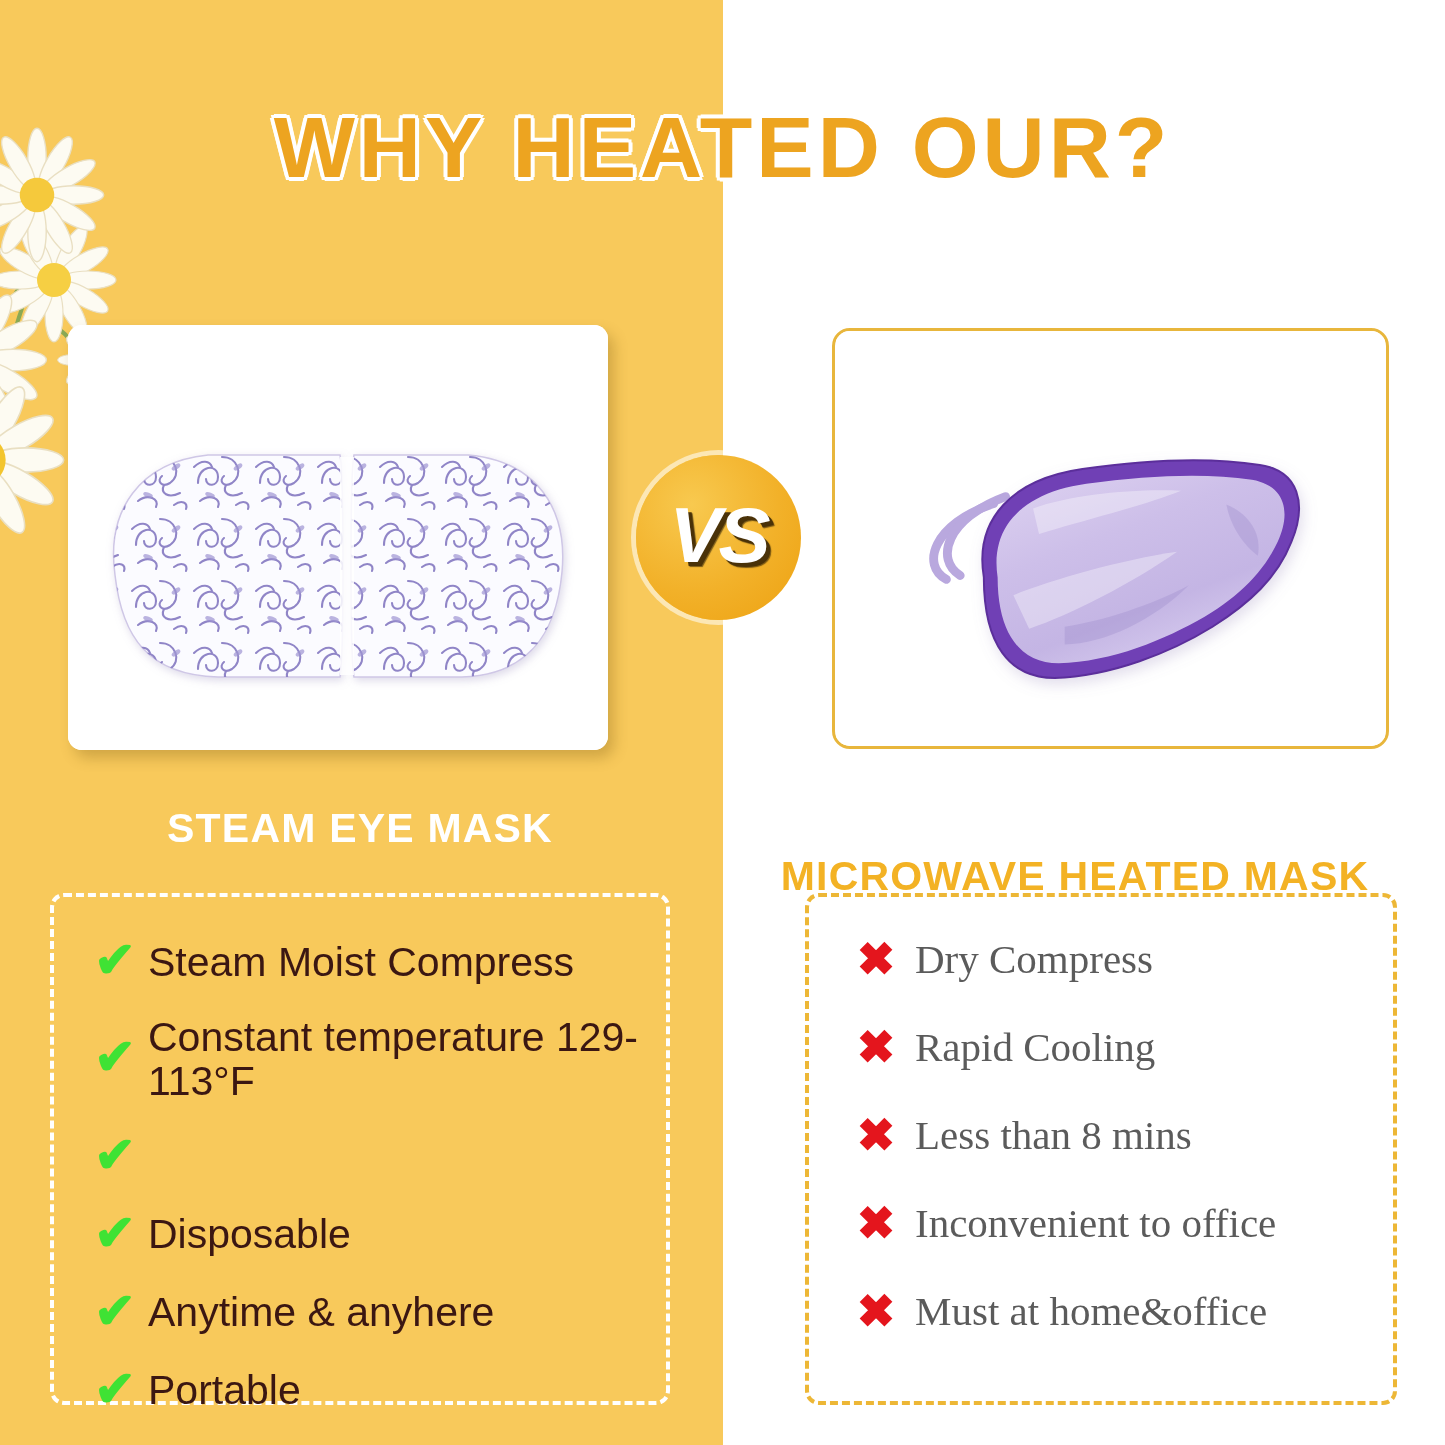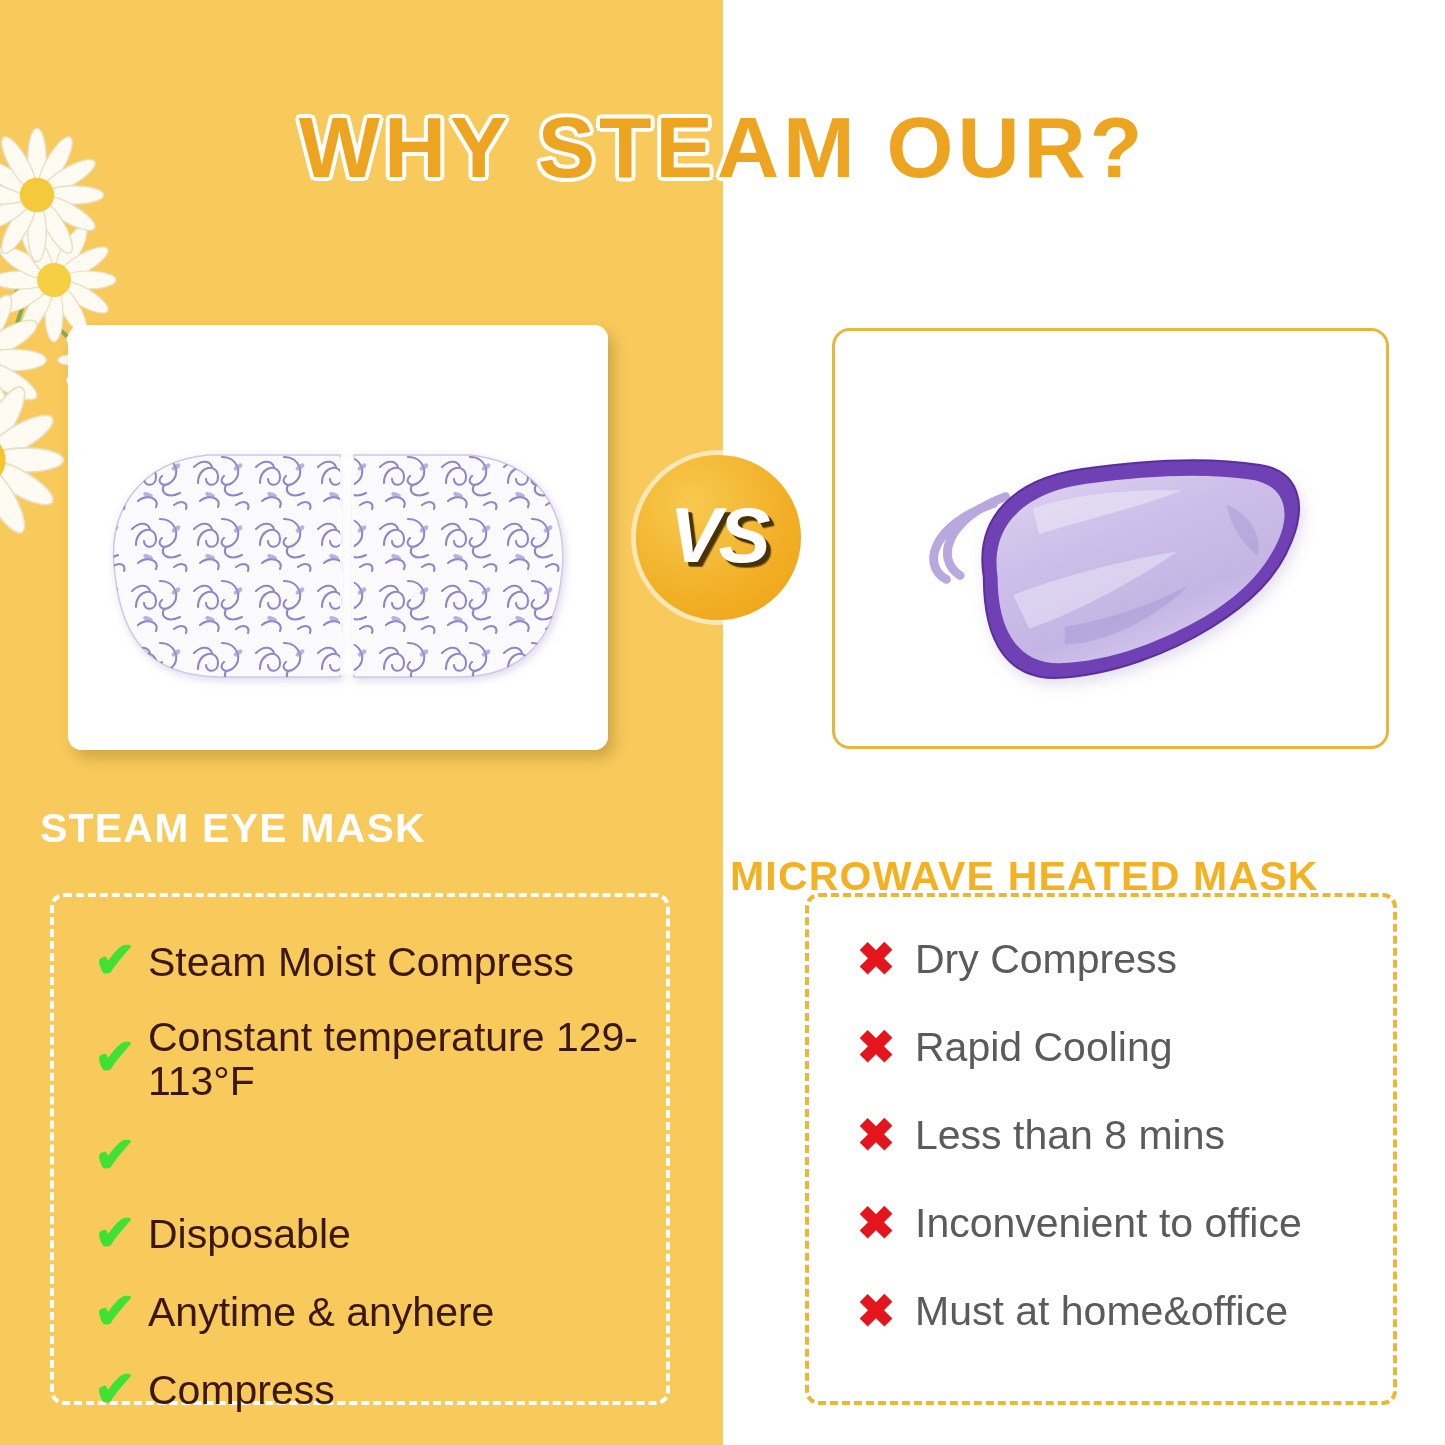--- a/index.html
+++ b/index.html
@@ -107,21 +107,21 @@
     text-align: right;
   }
 
   
   .caption {
     position: absolute;
     top: 805px;
     font-size: 41px;
     font-weight: bold;
     letter-spacing: 1.2px;
-    text-align: left;
+    text-align: center;
     white-space: nowrap;
   }
   .caption-left  { left: 40px;  width: 640px; color: #ffffff; }
   .caption-right { left: 730px; width: 690px; color: #f3b224; margin-top: 48px; }
 
   
   .feat-box {
     position: absolute;
     box-sizing: border-box;
     border-radius: 14px;
@@ -172,21 +172,21 @@
   .feat-text-left {
     color: #3b1712;
     font-size: 41px;
     line-height: 1.08;
     font-family: "Liberation Sans", sans-serif;
   }
   .feat-text-right {
     color: #5b5b5b;
     font-size: 41px;
     line-height: 1.1;
-    font-family: Liberation Sans, sans-serif;
+    font-family: Liberation Serif, serif;
   }
   .feat-right .mark { width: 78px; }
 </style>
 </head>
 <body>
 
 <div id="page">
 
   <div class="bg-left"></div>
   <div class="bg-right"></div>
@@ -282,21 +282,21 @@
           <ellipse cx="0" cy="-30" rx="9" ry="24" transform="rotate(180)"></ellipse>
             <ellipse cx="0" cy="-30" rx="9" ry="24" transform="rotate(225)"></ellipse>
           <ellipse cx="0" cy="-30" rx="9" ry="24" transform="rotate(270)"></ellipse>
             <ellipse cx="0" cy="-30" rx="9" ry="24" transform="rotate(315)"></ellipse>
         </g>
         <circle r="13" fill="#a8c46b"></circle>
       </g>
     </g>
   </svg>
 
-  <div class="title">WHY STEAM OUR?</div>
+  <div class="title">WHY HEATED OUR?</div>
 
   <div class="card-left">
     <svg class="prod-svg" viewBox="0 0 540 425">
       <rect width="540" height="425" fill="#ffffff"></rect>
       <defs>
         <pattern id="scroll" width="62" height="62" patternUnits="userSpaceOnUse">
           <g fill="none" stroke="#8a7fc4" stroke-width="2.1" stroke-linecap="round">
             <path d="M6 34 C 6 16, 26 14, 26 28 C 26 38, 14 38, 14 30"></path>
             <path d="M30 8 C 46 8, 52 26, 40 34 C 32 39, 26 32, 32 27"></path>
             <path d="M50 44 C 38 50, 30 44, 34 36"></path>
@@ -399,21 +399,21 @@
       <li class="feat-item">
         <span class="mark"><span class="mark-check">✔</span></span>
         <span class="feat-text-left">Disposable</span>
       </li>
       <li class="feat-item">
         <span class="mark"><span class="mark-check">✔</span></span>
         <span class="feat-text-left">Anytime &amp; anyhere</span>
       </li>
       <li class="feat-item">
         <span class="mark"><span class="mark-check">✔</span></span>
-        <span class="feat-text-left">Compress</span>
+        <span class="feat-text-left">Portable</span>
       </li>
     </ul>
   </div>
 
   <div class="feat-box feat-right">
     <ul class="feat-list">
       <li class="feat-item">
         <span class="mark"><span class="mark-cross">✖</span></span>
         <span class="feat-text-right">Dry Compress</span>
       </li>

